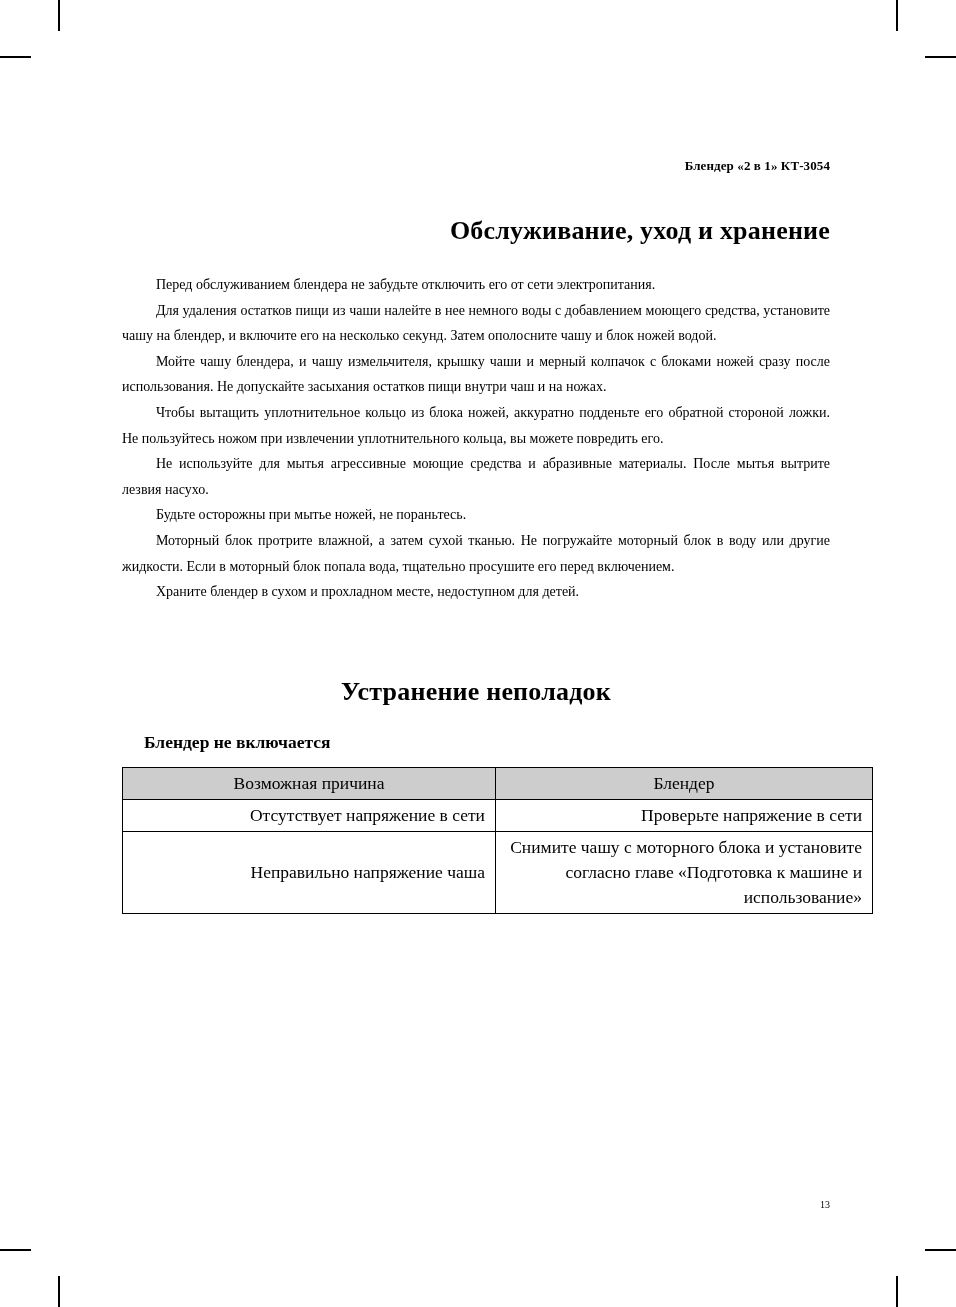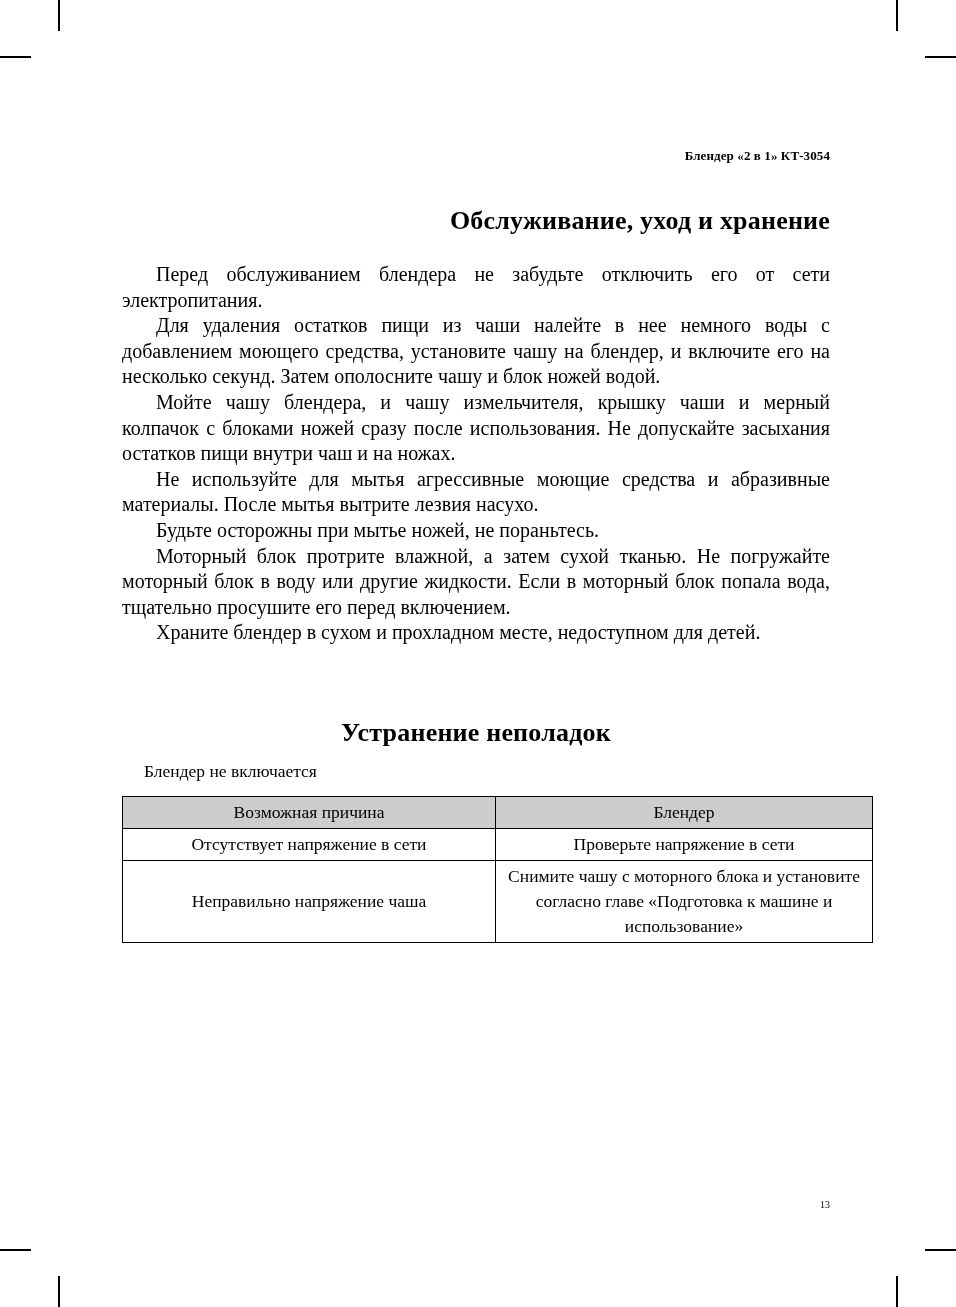--- a/index.html
+++ b/index.html
@@ -41,53 +41,53 @@
     left: 122px;
     top: 140px;
     width: 708px;
   }
 
   .running-head {
     text-align: right;
     font-weight: bold;
     font-size: 13px;
     letter-spacing: 0.1px;
-    margin: 8px 0 42px 0;
+    margin: 18px 0 42px 0;
   }
 
   h1.section-title {
     font-size: 26px;
     font-weight: bold;
     text-align: right;
     margin: 0 0 26px 0;
     letter-spacing: 0.2px;
   }
 
   p.body-par {
-    font-size: 20px;
+    font-size: 14px;
     line-height: 25.6px;
     text-align: justify;
     text-indent: 34px;
     margin: 0;
     hyphens: none;
   }
 
   .spacer-big { height: 72px; }
 
   h1.section-title2 {
     font-size: 26px;
     font-weight: bold;
     text-align: center;
-    margin: 0 0 13px 0;
+    margin: 0 0 25px 0;
     letter-spacing: 0.2px;
   }
 
   h2.sub-title {
     font-size: 17.5px;
-    font-weight: normal;
+    font-weight: bold;
     margin: 8px 0 14px 0;
     padding-left: 22px;
   }
 
   table.trouble {
     border-collapse: collapse;
     width: 708px;
     table-layout: fixed;
   }
   table.trouble td, table.trouble th {
@@ -97,21 +97,21 @@
     font-weight: normal;
     padding: 3px 10px;
     vertical-align: middle;
   }
   table.trouble thead th {
     background: #cdcdcd;
     text-align: center;
     height: 25px;
   }
   table.trouble tbody td {
-    text-align: center;
+    text-align: right;
   }
   .col-a { width: 352px; }
   .col-b { width: 356px; }
   .row-tall td { height: 70px; }
 
   .page-number {
     position: absolute;
     left: 0;
     top: 1059px;
     width: 708px;
@@ -135,20 +135,21 @@
 
   <div class="content">
 
     <div class="running-head">Блендер «2 в 1» КТ-3054</div>
 
     <h1 class="section-title">Обслуживание, уход и хранение</h1>
 
     <p class="body-par">Перед обслуживанием блендера не забудьте отключить его от сети электропитания.</p>
     <p class="body-par">Для удаления остатков пищи из чаши налейте в нее немного воды с добавлением моющего средства, установите чашу на блендер, и включите его на несколько секунд. Затем ополосните чашу и блок ножей водой.</p>
     <p class="body-par">Мойте чашу блендера, и чашу измельчителя, крышку чаши и мерный колпачок с блоками ножей сразу после использования. Не допускайте засыхания остатков пищи внутри чаш и на ножах.</p>
+    <p class="body-par">Чтобы вытащить уплотнительное кольцо из блока ножей, аккуратно подденьте его обратной стороной ложки. Не пользуйтесь ножом при извлечении уплотнительного кольца, вы можете повредить его.</p>
     <p class="body-par">Не используйте для мытья агрессивные моющие средства и абразивные материалы. После мытья вытрите лезвия насухо.</p>
     <p class="body-par">Будьте осторожны при мытье ножей, не пораньтесь.</p>
     <p class="body-par">Моторный блок протрите влажной, а затем сухой тканью. Не погружайте моторный блок в воду или другие жидкости. Если в моторный блок попала вода, тщательно просушите его перед включением.</p>
     <p class="body-par">Храните блендер в сухом и прохладном месте, недоступном для детей.</p>
 
     <div class="spacer-big"></div>
 
     <h1 class="section-title2">Устранение неполадок</h1>
 
     <h2 class="sub-title">Блендер не включается</h2>

